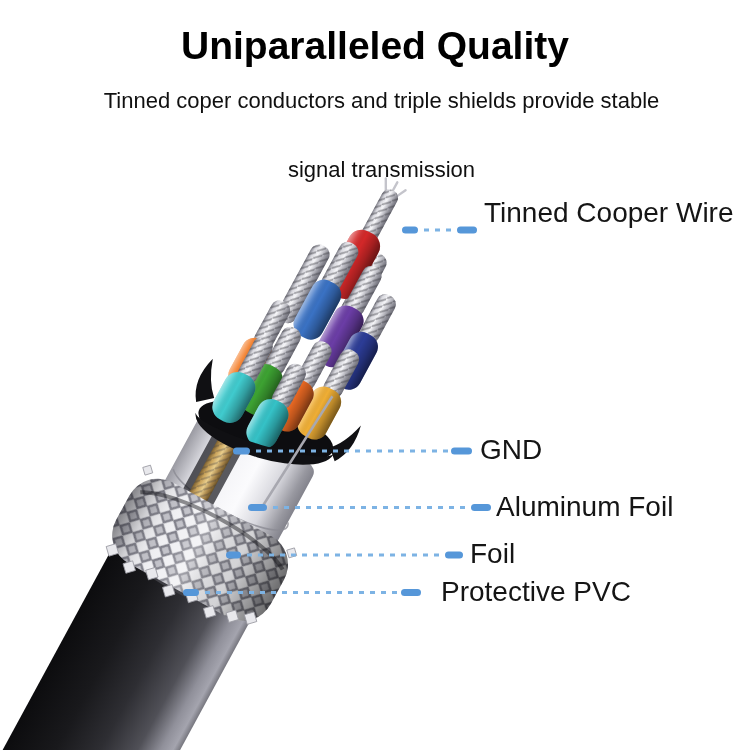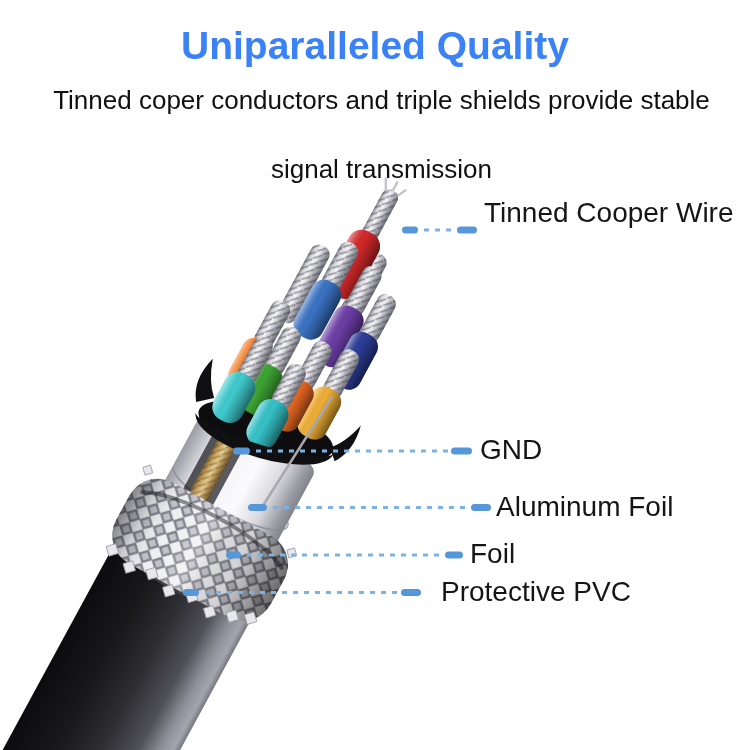--- a/index.html
+++ b/index.html
@@ -2,26 +2,26 @@
 <html><head>
 <meta charset="utf-8">
 <style>
   html,body{margin:0;padding:0;background:#ffffff;}
   .stage{
     position:relative;width:750px;height:750px;overflow:hidden;
     background:#ffffff;font-family:"Liberation Sans",sans-serif;
   }
   .title{
     position:absolute;left:0;right:0;top:24px;margin:0;
-    text-align:center;font-size:39px;font-weight:700;color:#3b82f6;
+    text-align:center;font-size:39px;font-weight:700;color:#000000;
     letter-spacing:0;
   }
   .subtitle{
     position:absolute;left:0;right:0;margin:0;text-align:center;
-    font-size:26px;font-weight:400;color:#101010;line-height:29px;padding-left:13px;
+    font-size:22px;font-weight:400;color:#101010;line-height:29px;padding-left:13px;
   }
   .subtitle.l1{top:86px;}
   .subtitle.l2{top:115px;margin-top:40px;}
   .cable-svg{position:absolute;left:0;top:0;}
   .callout{
     position:absolute;transform:translateY(-52%);
     font-size:28px;color:#151515;white-space:nowrap;line-height:1;
   }
   .co-1{left:484px;top:214px;}
   .co-2{left:480px;top:451px;}

